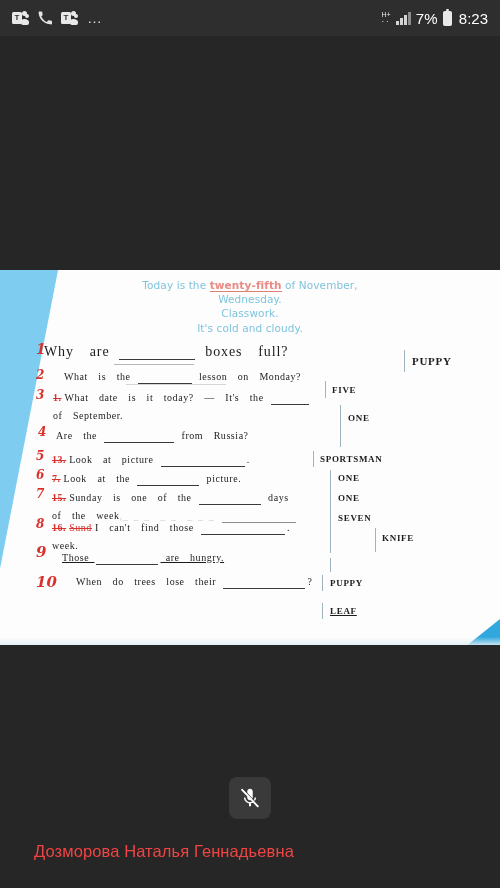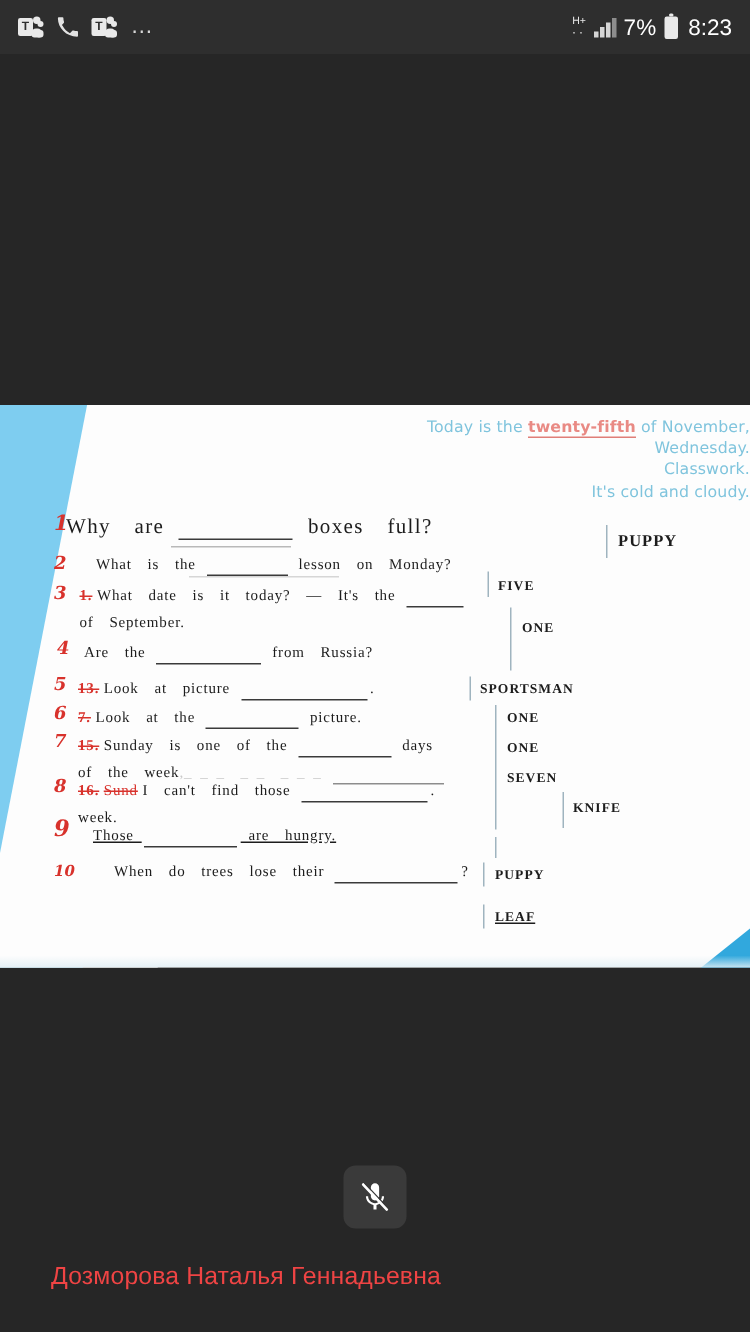--- a/index.html
+++ b/index.html
@@ -96,21 +96,21 @@
   .doc .bottom-fade {
     position: absolute; left: 0; right: 0; bottom: 0; height: 8px;
     background: linear-gradient(to bottom, rgba(255,255,255,0), rgba(225,238,244,.85));
   }
 
   .doc-inner { position: relative; width: 100%; height: 100%; }
 
   
   .doc-head {
     position: absolute; left: 0; right: 0; top: 8px;
-    text-align: right;
+    text-align: center;
     color: #7fc4dd;
     font-family: "DejaVu Sans", sans-serif;
     font-size: 10.5px; line-height: 14.2px;
     letter-spacing: .1px;
   }
   .doc-head .hl {
     color: #e98a84; font-weight: bold;
     border-bottom: 1.3px solid #e07e78;
     padding-bottom: 0px;
   }
@@ -306,21 +306,21 @@
         </div>
 
         <div class="row" style="height:24px;">
           <span class="num" style="font-size:15px; top:-2px;">9</span>
           <span class="body" style="margin-left:26px;text-decoration:underline;">
             <span class="qtext">Those <span class="blank" style="width:62px"></span> are&nbsp; hungry.</span>
           </span>
         </div>
 
         <div class="row" style="height:22px;">
-          <span class="num" style="font-size:10px; top:4px;">10</span>
+          <span class="num" style="font-size:15px; top:4px;">10</span>
           <span class="body" style="margin-left:40px;">
             <span class="qtext">When&nbsp; do&nbsp; trees&nbsp; lose&nbsp; their <span class="blank" style="width:82px"></span>?</span>
           </span>
         </div>
 
       </div>
 
       <div>
         <div class="bar" style="left:404px; top:80px; height:22px;"></div>
         <div class="answer" style="left:412px; top:85px; font-size:11px;">PUPPY</div>

